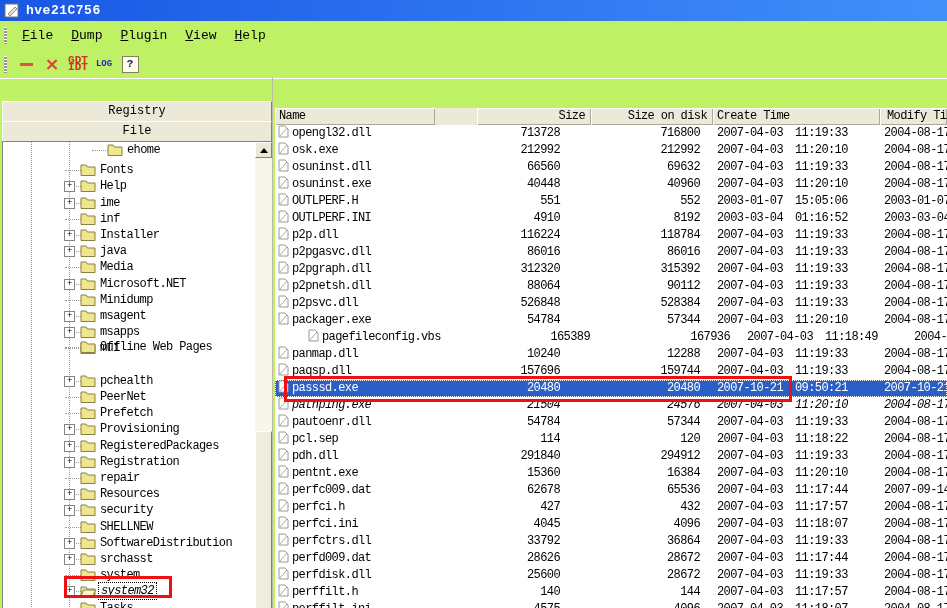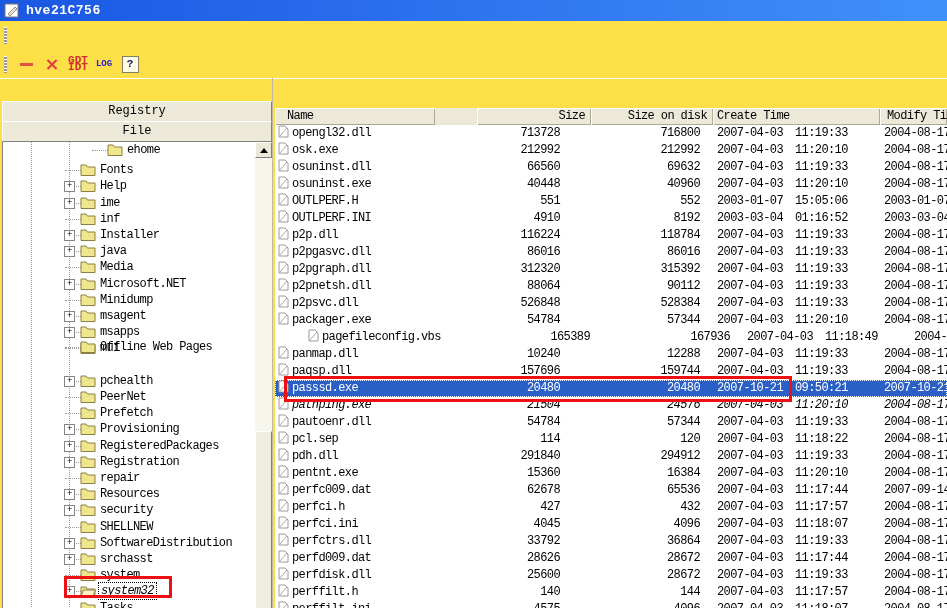--- a/index.html
+++ b/index.html
@@ -1,16 +1,16 @@
 <!DOCTYPE html>
 <html><head>
 <meta charset="utf-8">
 <style>
   html,body{margin:0;padding:0;}
-  #app{position:relative;width:947px;height:608px;background:#fde047;overflow:hidden;
+  #app{position:relative;width:947px;height:608px;background:#bef264;overflow:hidden;
        font-family:"Liberation Mono","DejaVu Sans Mono",monospace;font-size:12px;color:#000;}
   .t{letter-spacing:-0.6px;}
   
   #titlebar{position:absolute;left:0;top:0;width:947px;height:21px;
     background:linear-gradient(to right,#1A57E4,#4190FA);display:flex;align-items:center;}
   #title-icon{width:16px;height:16px;margin:0 6px 0 4px;}
   #title-text{color:#fff;font-weight:bold;font-size:13px;letter-spacing:0.5px;}
   
   #menubar{position:absolute;left:0;top:21px;width:947px;height:29px;display:flex;align-items:center;}
   .gripper{width:3px;height:17px;margin:0 6px 0 4px;
@@ -80,20 +80,21 @@
   <div id="titlebar">
     <svg id="title-icon" viewBox="0 0 16 16">
       <rect x="1" y="1" width="13" height="13" fill="#ffffff" stroke="#777777"></rect>
       <path d="M4 11 L11 4 l2 2 -7 7 z" fill="#e8e0c8" stroke="#777777" stroke-width="0.8"></path>
     </svg>
     <span id="title-text">hve21C756</span>
   </div>
 
   <div id="menubar">
     <span class="gripper"></span>
+    <span id="menu-items"><span class="menu-item"><u>F</u>ile</span><span class="menu-item"><u>D</u>ump</span><span class="menu-item"><u>P</u>lugin</span><span class="menu-item"><u>V</u>iew</span><span class="menu-item"><u>H</u>elp</span></span>
   </div>
 
   <div id="toolbar">
     <span class="gripper"></span>
     <span class="tool">
         <span class="minus-bar"></span>
       </span>
     <span class="tool">
         <span class="x-glyph">×</span>
       </span>
@@ -341,21 +342,21 @@
       </div>
     <div id="tree-sb">
       <div class="up"></div>
       <div class="thumb"></div>
     </div>
   </div>
 
   <div id="pane-divider"></div>
 
   <div id="list-header" class="t">
-    <div class="hcell" style="left:0;width:160px;padding-left:12px">Name</div>
+    <div class="hcell" style="left:0;width:160px;padding-left:4px">Name</div>
     <div class="hcell" style="left:202px;width:114px;text-align:right;padding-right:6px">Size</div>
     <div class="hcell" style="left:316px;width:122px;text-align:right;padding-right:6px">Size on disk</div>
     <div class="hcell" style="left:438px;width:167px;padding-left:4px">Create Time</div>
     <div class="hcell" style="left:605px;width:67px;padding-left:7px">Modify Time</div>
   </div>
 
   <div id="filelist" class="t">
       <div class="frow" style="top: 0px;">
         <span class="cell c-icon"><svg width="11" height="13" viewBox="0 0 11 13">
             <path d="M1 1 h6 l3 3 v8 H1 z" fill="#ffffff" stroke="#999999"></path>

